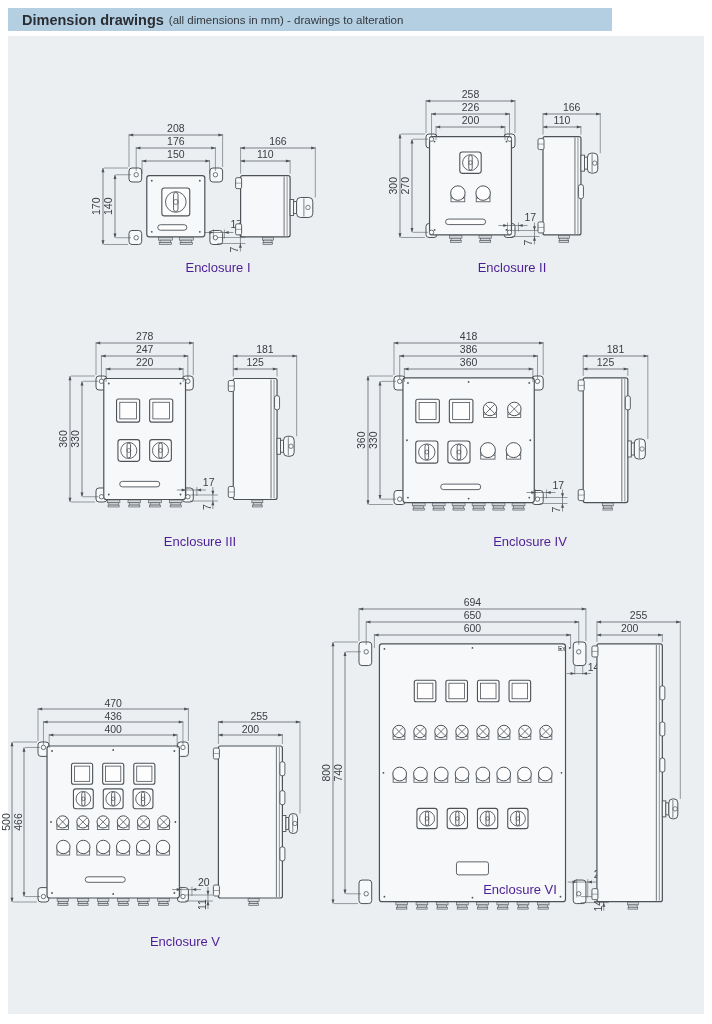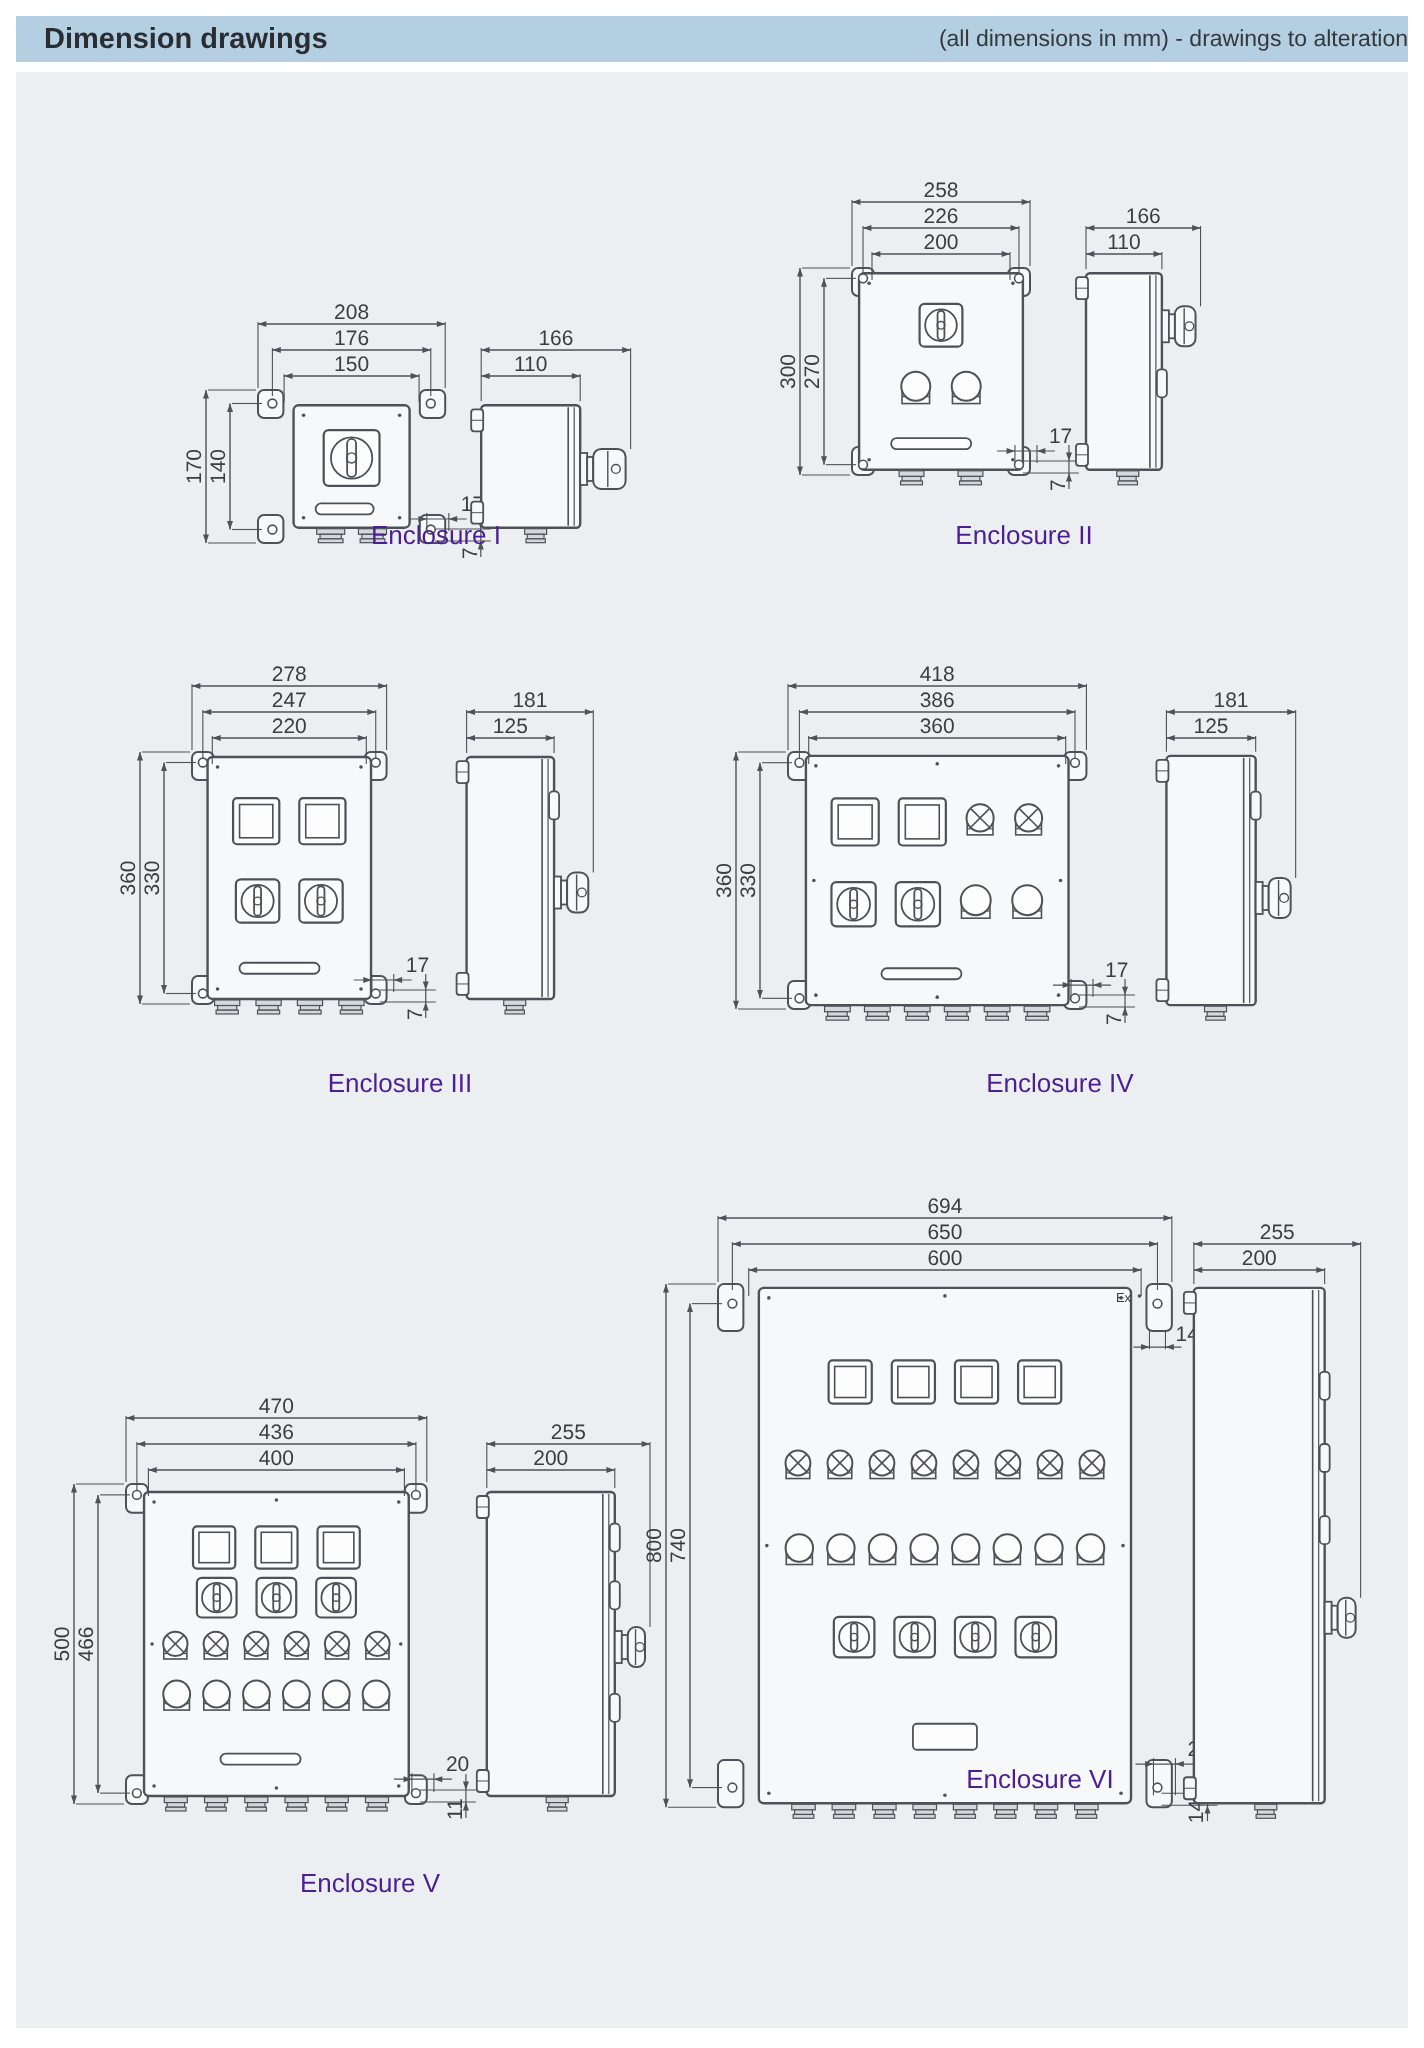--- a/index.html
+++ b/index.html
@@ -1,36 +1,36 @@
 <!DOCTYPE html>
 <html><head>
 <meta charset="utf-8">
 <style>
   html,body{margin:0;padding:0;background:#ffffff;}
   body{width:712px;height:1024px;position:relative;font-family:"Liberation Sans",sans-serif;}
-  .header{position:absolute;left:8px;top:8px;width:696px;height:23px;background:#b5cfe2;
-          display:flex;align-items:center;padding:0;box-sizing:border-box;justify-content:space-between;}
+  .header{position:absolute;left:8px;top:8px;width:604px;height:23px;background:#b5cfe2;
+          display:flex;align-items:center;padding:0;box-sizing:border-box;}
   .header .title{font-weight:bold;font-size:14.5px;color:#2a2e33;margin-left:14px;}
   .header .subtitle{font-size:11.5px;color:#33383d;margin-left:5px;}
   .panel{position:absolute;left:8px;top:36px;width:696px;height:978px;background:#ebeff2;}
   .fig{position:absolute;text-align:right;}
   .fig svg{overflow:visible;display:block;}
   .enc-label{position:absolute;width:160px;text-align:center;font-size:13px;color:#4c1d95;}
 </style>
 </head>
 <body>
 
 <div class="header">
   <span class="title">Dimension drawings</span>
   <span class="subtitle">(all dimensions in mm) - drawings to alteration</span>
 </div>
 
 <div class="panel"></div>
 
-<div id="fig-I" class="fig" style="left:95px;top:122px;margin-top:27px;">
+<div id="fig-I" class="fig" style="left:95px;top:122px;">
     <svg width="234.3" height="152.5" viewBox="0 0 234.3 152.5">
       <g>
         <g>
           <rect x="34" y="46" width="12.700000000000003" height="14" rx="3" fill="#f6f8f9" stroke="#4c5258" stroke-width="1"></rect>
         </g>
         <g>
           <rect x="114.9" y="46" width="12.700000000000003" height="14" rx="3" fill="#f6f8f9" stroke="#4c5258" stroke-width="1"></rect>
         </g>
         <g>
           <rect x="34" y="108.5" width="12.700000000000003" height="14" rx="3" fill="#f6f8f9" stroke="#4c5258" stroke-width="1"></rect>
@@ -657,21 +657,21 @@
         <polygon points="287.84299999999996,26 283.643,24.5 283.643,27.5" fill="#4c5258"></polygon>
         <text x="255.53449999999998" y="23.5" fill="#3a3e42" font-size="10.5" text-anchor="middle" style="font-family: &quot;Liberation Sans&quot;, sans-serif;">181</text>
         <line x1="267.851" y1="45.927800000000005" x2="267.851" y2="38" stroke="#4c5258" stroke-width="0.55"></line>
         <line x1="223.226" y1="39" x2="267.851" y2="39" stroke="#4c5258" stroke-width="0.7"></line>
         <polygon points="223.226,39 227.426,37.5 227.426,40.5" fill="#4c5258"></polygon>
         <polygon points="267.851,39 263.651,37.5 263.651,40.5" fill="#4c5258"></polygon>
         <text x="245.5385" y="36.5" fill="#3a3e42" font-size="10.5" text-anchor="middle" style="font-family: &quot;Liberation Sans&quot;, sans-serif;">125</text>
       </g>
     </svg>
   </div>
-<div id="fig-V" class="fig" style="left:29px;top:696px;">
+<div id="fig-V" class="fig" style="left:4px;top:696px;">
     <svg width="310" height="236" viewBox="0 0 310 236">
       <g>
         <g>
           <rect x="34" y="46" width="10.939999999999998" height="14.399999999999999" rx="3" fill="#f6f8f9" stroke="#4c5258" stroke-width="1"></rect>
         </g>
         <g>
           <rect x="173.46" y="46" width="10.939999999999998" height="14.399999999999999" rx="3" fill="#f6f8f9" stroke="#4c5258" stroke-width="1"></rect>
         </g>
         <g>
           <rect x="34" y="191.6" width="10.939999999999998" height="14.399999999999999" rx="3" fill="#f6f8f9" stroke="#4c5258" stroke-width="1"></rect>

